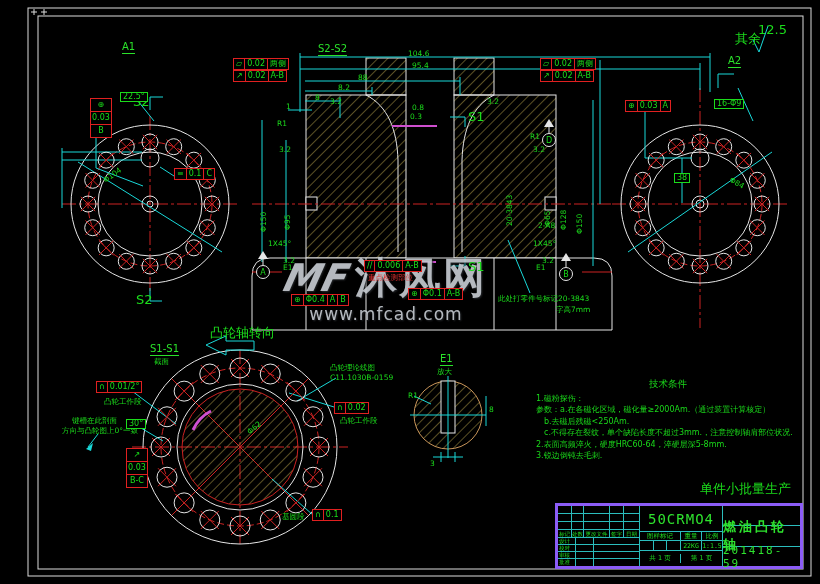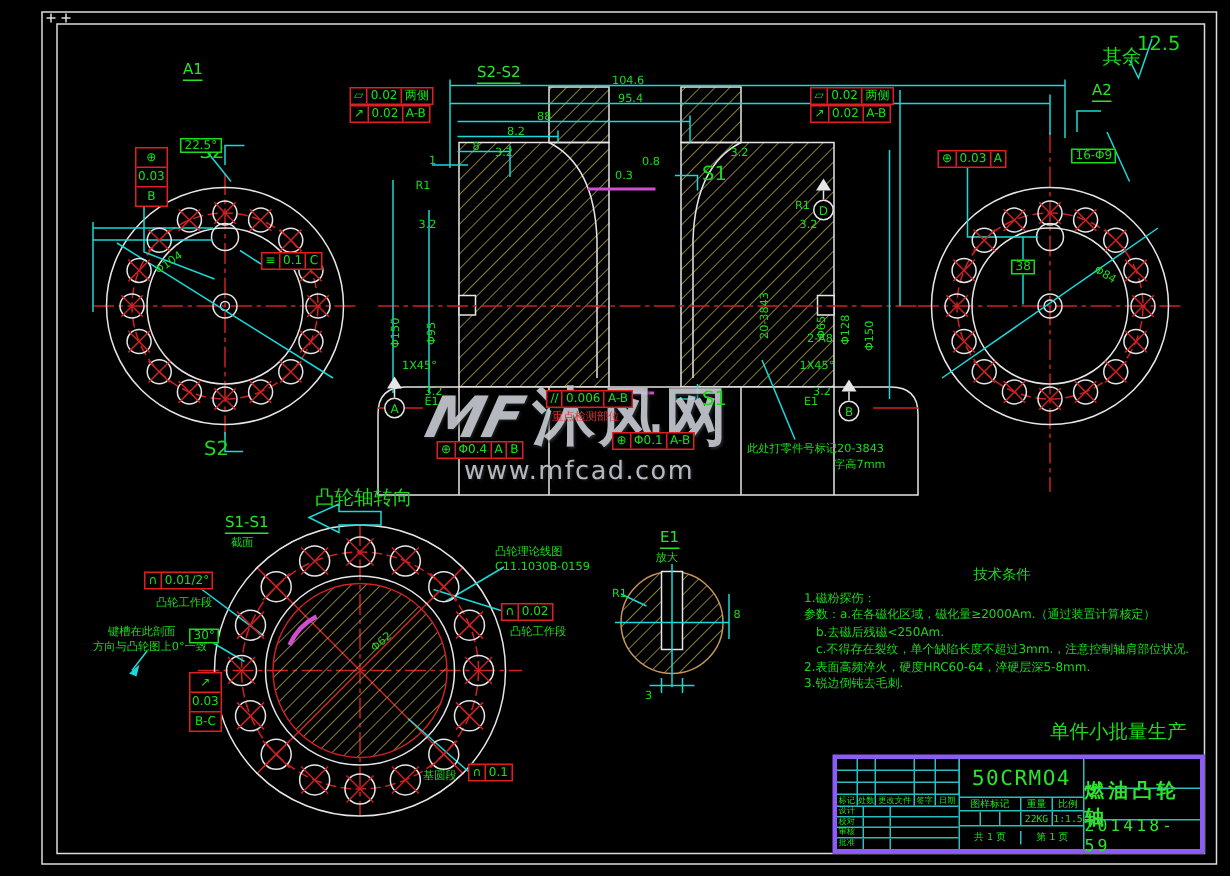--- a/index.html
+++ b/index.html
@@ -476,21 +476,21 @@
       <div class="anno g" style="left: 136px; top: 293px;">S2</div>
       <div class="anno g" style="left: 468px; top: 110px;">S1</div>
       <div class="anno g" style="left: 468px; top: 260px;">S1</div>
       <div class="anno gs" style="left: 283px; top: 264px;">E1</div>
       <div class="anno gs" style="left: 536px; top: 264px;">E1</div>
       <div class="anno gs" style="left: 277px; top: 120px;">R1</div>
       <div class="anno gs" style="left: 530px; top: 133px;">R1</div>
       <div class="anno gs" style="left: 538px; top: 222px;">2-A8</div>
       <div class="anno gs" style="left: 268px; top: 240px;">1X45°</div>
       <div class="anno gs" style="left: 533px; top: 240px;">1X45°</div>
-      <div class="anno gs" style="left: 428px; top: 104px;">0.8</div>
+      <div class="anno gs" style="left: 412px; top: 104px;">0.8</div>
       <div class="anno gs" style="left: 410px; top: 113px;">0.3</div>
       <div class="anno gs" style="left: 330px; top: 98px;">3.2</div>
       <div class="anno gs" style="left: 487px; top: 98px;">3.2</div>
       <div class="anno gs" style="left: 279px; top: 146px;">3.2</div>
       <div class="anno gs" style="left: 533px; top: 146px;">3.2</div>
       <div class="anno gs" style="left: 283px; top: 257px;">3.2</div>
       <div class="anno gs" style="left: 542px; top: 257px;">3.2</div>
       <div class="anno gs" style="left: 408px; top: 50px;">104.6</div>
       <div class="anno gs" style="left: 412px; top: 62px;">95.4</div>
       <div class="anno gs" style="left: 358px; top: 74px;">88</div>

